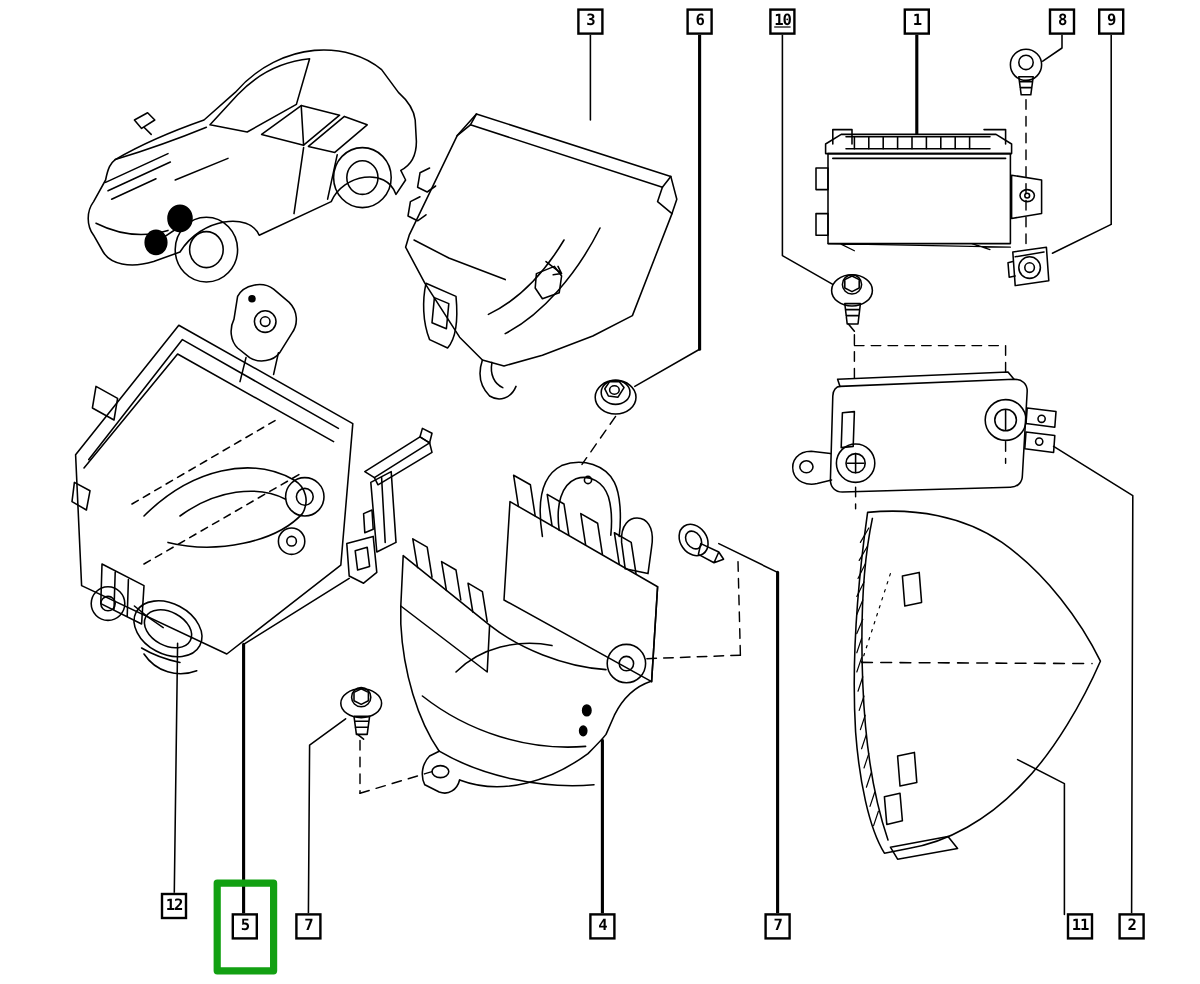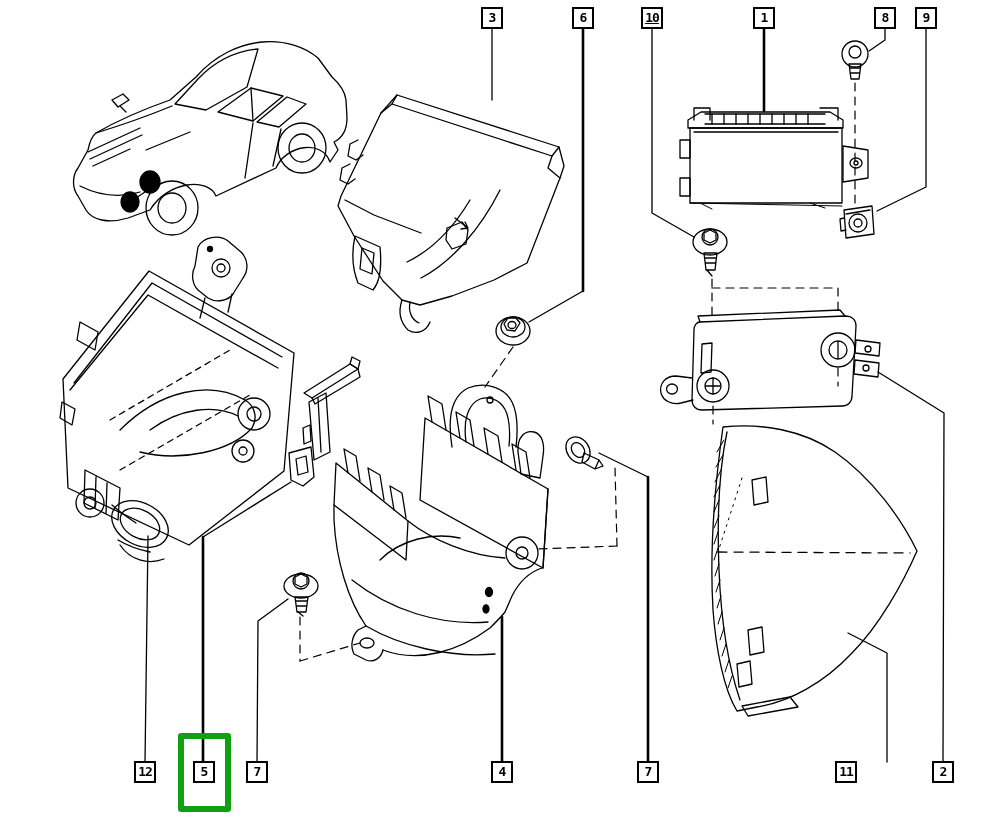--- a/index.html
+++ b/index.html
@@ -262,21 +262,21 @@
 
   <div class="highlight"></div>
 
   <div class="callout" style="left:481px; top:7px;">3</div>
   <div class="callout" style="left:572px; top:7px;">6</div>
   <div class="callout" style="left:641px; top:7px;text-decoration:underline;">10</div>
   <div class="callout" style="left:753px; top:7px;">1</div>
   <div class="callout" style="left:874px; top:7px;">8</div>
   <div class="callout" style="left:915px; top:7px;">9</div>
 
-  <div class="callout" style="left:134px; top:761px;text-align:center;">12</div>
+  <div class="callout" style="left:134px; top:744px;text-align:center;">12</div>
   <div class="callout" style="left:193px; top:761px;">5</div>
   <div class="callout" style="left:246px; top:761px;">7</div>
   <div class="callout" style="left:491px; top:761px;">4</div>
   <div class="callout" style="left:637px; top:761px;">7</div>
-  <div class="callout" style="left:835px; top:761px;">11</div>
+  <div class="callout" style="left:889px; top:761px;">11</div>
   <div class="callout" style="left:932px; top:761px;">2</div>
 
 </div>
 
 </body></html>

